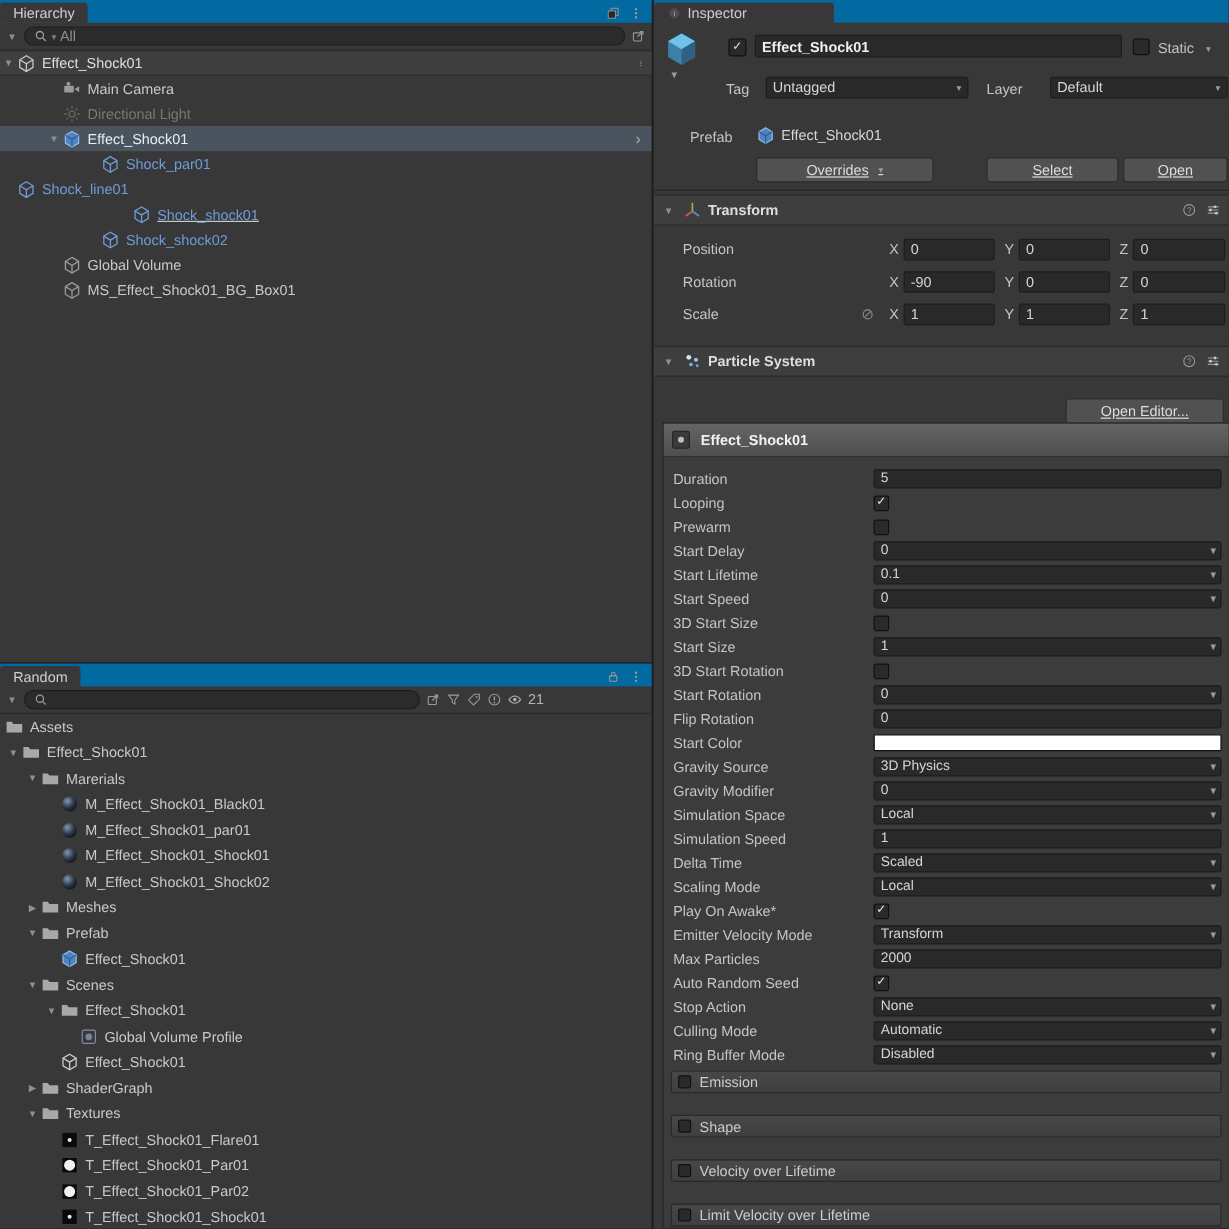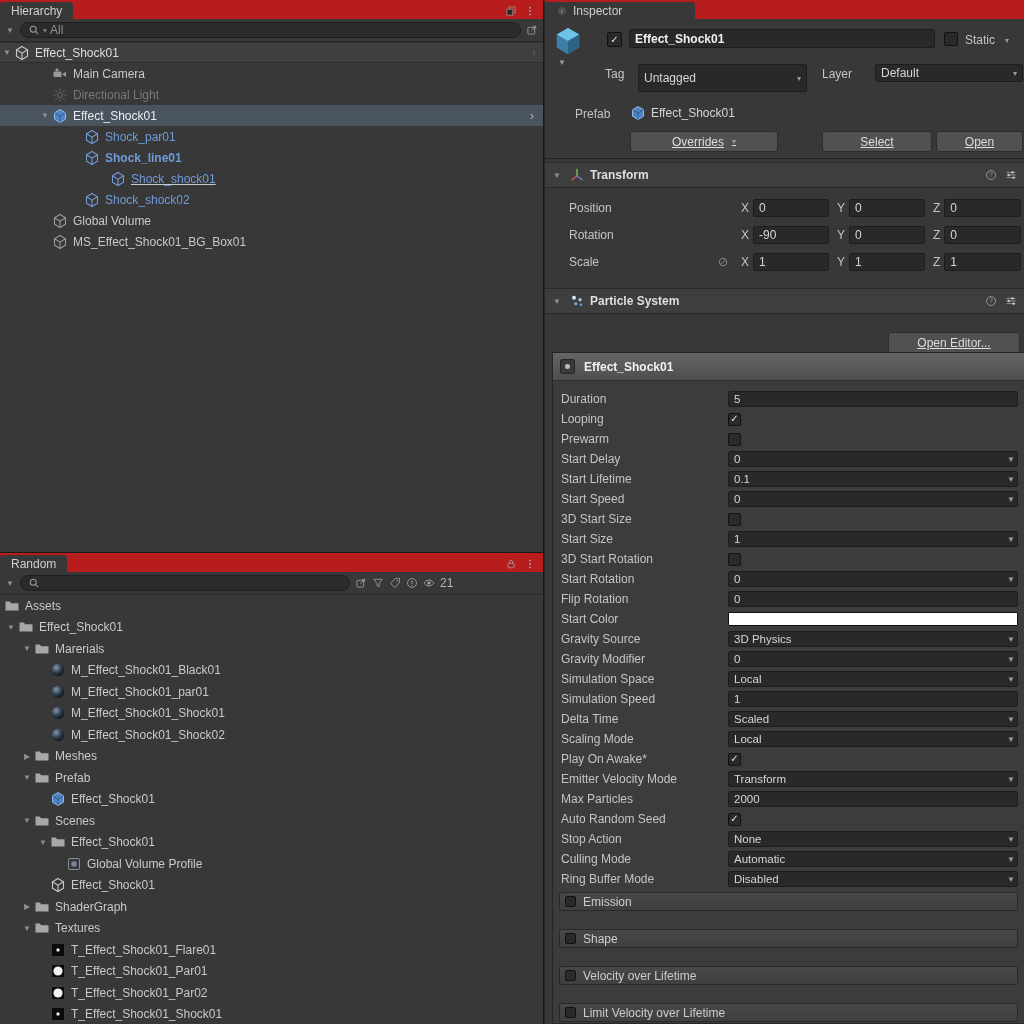--- a/index.html
+++ b/index.html
@@ -4,21 +4,21 @@
 <style>
   * { margin:0; padding:0; box-sizing:border-box; }
   html,body { width:1024px; height:1024px; overflow:hidden; background:#282828; }
   body { font-family:"Liberation Sans", sans-serif; font-size:12px; color:#C8C8C8; }
   #root { position:relative; width:1024px; height:1024px; }
   .panel { position:absolute; background:#383838; }
   #hierarchy { left:0; top:0; width:544px; height:552px; border-right:1px solid #191919; }
   #project   { left:0; top:552px; width:544px; height:472px; border-right:1px solid #191919; border-top:1px solid #191919; }
   #inspector { left:545px; top:0; width:479px; height:1024px; }
 
-  .tabbar { height:19px; background:#b91c1c; display:flex; align-items:flex-end; }
+  .tabbar { height:19px; background:#0369a1; display:flex; align-items:flex-end; }
   .tab { height:17px; background:#383838; color:#CFCFCF; display:flex; align-items:center; gap:5px;
          padding:0 11px; border-radius:3px 3px 0 0; white-space:nowrap; }
   .tabicons { margin-left:auto; display:flex; align-items:center; gap:7px; padding:0 7px 2px 0; }
 
   .icon { display:inline-flex; width:16px; height:16px; flex:none; align-items:center; justify-content:center; }
   .icon svg { width:100%; height:100%; }
   .icon.small { width:12px; height:12px; }
 
   .toolbar { height:23px; display:flex; align-items:center; gap:5px; padding:0 5px; border-bottom:1px solid #2B2B2B; }
   .panel-caret { font-size:8px; color:#8F8F8F; width:10px; text-align:center; flex:none; }
@@ -57,21 +57,21 @@
   #insp-head { position:absolute; top:19px; left:0; right:0; height:80px; background:#383838; }
   #go-icon { position:absolute; left:8px; top:7px; width:30px; height:30px; }
   #go-icon svg { width:100%; height:100%; }
   #go-caret { position:absolute; left:13px; top:39px; font-size:8px; color:#9A9A9A; }
   #go-active { position:absolute; left:62px; top:13px; width:15px; height:15px; }
   #go-name { position:absolute; left:84px; top:10px; width:306px; height:19px; font-weight:bold; color:#EFEFEF; }
   #static-check { position:absolute; left:399px; top:13px; width:14px; height:14px; }
   #static-label { position:absolute; left:420px; top:14px; color:#C4C4C4; }
   #static-caret { position:absolute; left:460px; top:17px; font-size:8px; color:#9A9A9A; }
   #tag-label { position:absolute; left:60px; top:48px; color:#C4C4C4; }
-  #tag-dd { position:absolute; left:93px; top:45px; width:169px; height:28px; }
+  #tag-dd { position:absolute; left:93px; top:45px; width:169px; height:18px; }
   #layer-label { position:absolute; left:277px; top:48px; color:#C4C4C4; }
   #layer-dd { position:absolute; left:330px; top:45px; right:1px; height:18px; }
 
   #insp-prefab { position:absolute; top:99px; left:0; right:0; height:60px; background:#383838;
                  border-bottom:1px solid #232323; }
   #prefab-label { position:absolute; left:30px; top:8px; color:#C4C4C4; }
   #prefab-obj { position:absolute; left:85px; top:6px; display:flex; align-items:center; gap:5px; color:#D6D6D6; }
   #btn-overrides { position:absolute; left:85px; top:32px; width:148px; height:21px; }
   #btn-select { position:absolute; left:277px; top:32px; width:110px; height:21px; }
   #btn-open { position:absolute; left:391px; top:32px; width:87px; height:21px; }
@@ -224,21 +224,21 @@
         <div class="trow" style="padding-left: 70px;">
           <span class="fold"></span>
           <span class="icon ticon">
             <svg viewBox="0 0 16 16">
               <path d="M8 1.5 13.5 4.8v6.4L8 14.5 2.5 11.2V4.8z" fill="none" stroke="#6F9BD8" stroke-width="1.1"></path>
               <path d="M2.5 4.8 8 8.1l5.5-3.3M8 8.1v6.4" fill="none" stroke="#6F9BD8" stroke-width="1.1"></path>
             </svg>
           </span>
           <span class="tlabel blue">Shock_par01</span>
         </div>
-        <div class="trow" style="padding-left: 70px; font-weight: bold;">
+        <div class="trow" style="">
           <span class="fold"></span>
           <span class="icon ticon">
             <svg viewBox="0 0 16 16">
               <path d="M8 1.5 13.5 4.8v6.4L8 14.5 2.5 11.2V4.8z" fill="none" stroke="#6F9BD8" stroke-width="1.1"></path>
               <path d="M2.5 4.8 8 8.1l5.5-3.3M8 8.1v6.4" fill="none" stroke="#6F9BD8" stroke-width="1.1"></path>
             </svg>
           </span>
           <span class="tlabel blue">Shock_line01</span>
         </div>
         <div class="trow" style="padding-left: 96px; text-decoration: underline;">

